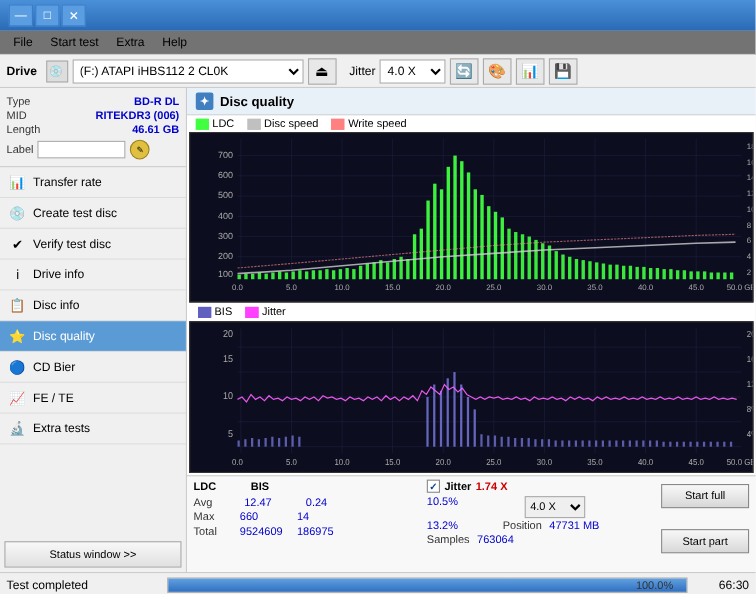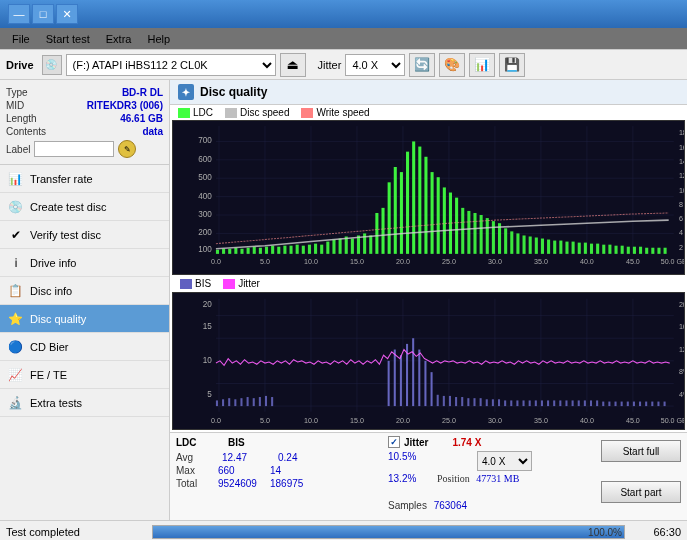--- a/index.html
+++ b/index.html
@@ -271,21 +271,21 @@
       background: white;
       border: 1px solid #aaa;
       position: relative;
     }
     .progress-bar {
       height: 100%;
       background: linear-gradient(to bottom, #60a0e0, #3070c0);
     }
     .progress-text {
       position: absolute;
-      right: 2px;
+      right: 12px;
       top: 0;
       font-size: 10px;
       line-height: 14px;
       color: #333;
     }
     .time-text { font-size: 11px; flex: 0 0 50px; text-align: right; }
 
   </style>
 </head>
 <body>
@@ -335,24 +335,20 @@
           <span class="disc-val">BD-R DL</span>
         </div>
         <div class="disc-row">
           <span class="disc-key">MID</span>
           <span class="disc-val">RITEKDR3 (006)</span>
         </div>
         <div class="disc-row">
           <span class="disc-key">Length</span>
           <span class="disc-val">46.61 GB</span>
         </div>
-        <div class="disc-row">
-          <span class="disc-key">Contents</span>
-          <span class="disc-val">data</span>
-        </div>
         <div class="label-row">
           <span class="disc-key">Label</span>
           <input class="label-input" type="text" value="" style="">
           <div class="label-btn">✎</div>
         </div>
       </div>
     </div>
 
     <div class="nav-items">
       <div class="nav-item">
@@ -386,20 +382,21 @@
       <div class="nav-item">
         <span class="nav-icon">📈</span>
         <span>FE / TE</span>
       </div>
       <div class="nav-item">
         <span class="nav-icon">🔬</span>
         <span>Extra tests</span>
       </div>
     </div>
 
+    <button class="status-btn">Status window &gt;&gt;</button>
   </div>
 
   <div class="right-panel">
 
     <div class="disc-quality-header">
       <div class="dq-icon">✦</div>
       <span>Disc quality</span>
     </div>
 
     <div class="legend">
@@ -694,38 +691,38 @@
           <span style="width:40px;color:#333;">Total</span>
           <span style="width:50px;color:#0000cc;">9524609</span>
           <span style="width:50px;color:#0000cc;">186975</span>
         </div>
       </div>
 
       <div style="display:flex;flex-direction:column;min-width:160px;margin-left:4px;">
         <div style="display:flex;align-items:center;gap:4px;font-size:10px;font-weight:bold;margin-bottom:2px;">
           <div class="checkbox-fake">✓</div>
           <span>Jitter</span>
-          <span style="margin-left:20px;color:#cc0000;">1.74 X</span>
+          <span style="color:#cc0000;">1.74 X</span>
         </div>
         <div style="display:flex;gap:4px;font-size:10px;padding:1px 0;">
           <span style="color:#0000cc;width:45px;">10.5%</span>
           <span style="margin-left:40px;">
             <select style="height:20px;font-size:10px;border:1px solid #aaa;width:55px;">
               <option>4.0 X</option>
             </select>
           </span>
         </div>
         <div style="display:flex;gap:4px;font-size:10px;padding:1px 0;">
           <span style="color:#0000cc;width:45px;">13.2%</span>
-          <span style="font-size:10px;font-family:Liberation Serif, serif;">
+          <span style="margin-left:20px;font-size:10px;">
             <span style="color:#333;">Position</span>
             <span style="color:#0000cc;margin-left:4px;">47731 MB</span>
           </span>
         </div>
-        <div style="display:flex;gap:4px;font-size:10px;padding:1px 0;margin-top:14px;">
+        <div style="display:flex;gap:4px;font-size:10px;padding:1px 0;margin-top:0;">
           <span style="margin-left:0px;font-size:10px;">
             <span style="color:#333;">Samples</span>
             <span style="color:#0000cc;margin-left:4px;">763064</span>
           </span>
         </div>
       </div>
 
       <div class="action-buttons" style="margin-left:auto;margin-top:4px;">
         <button class="action-btn">Start full</button>
         <button class="action-btn">Start part</button>

